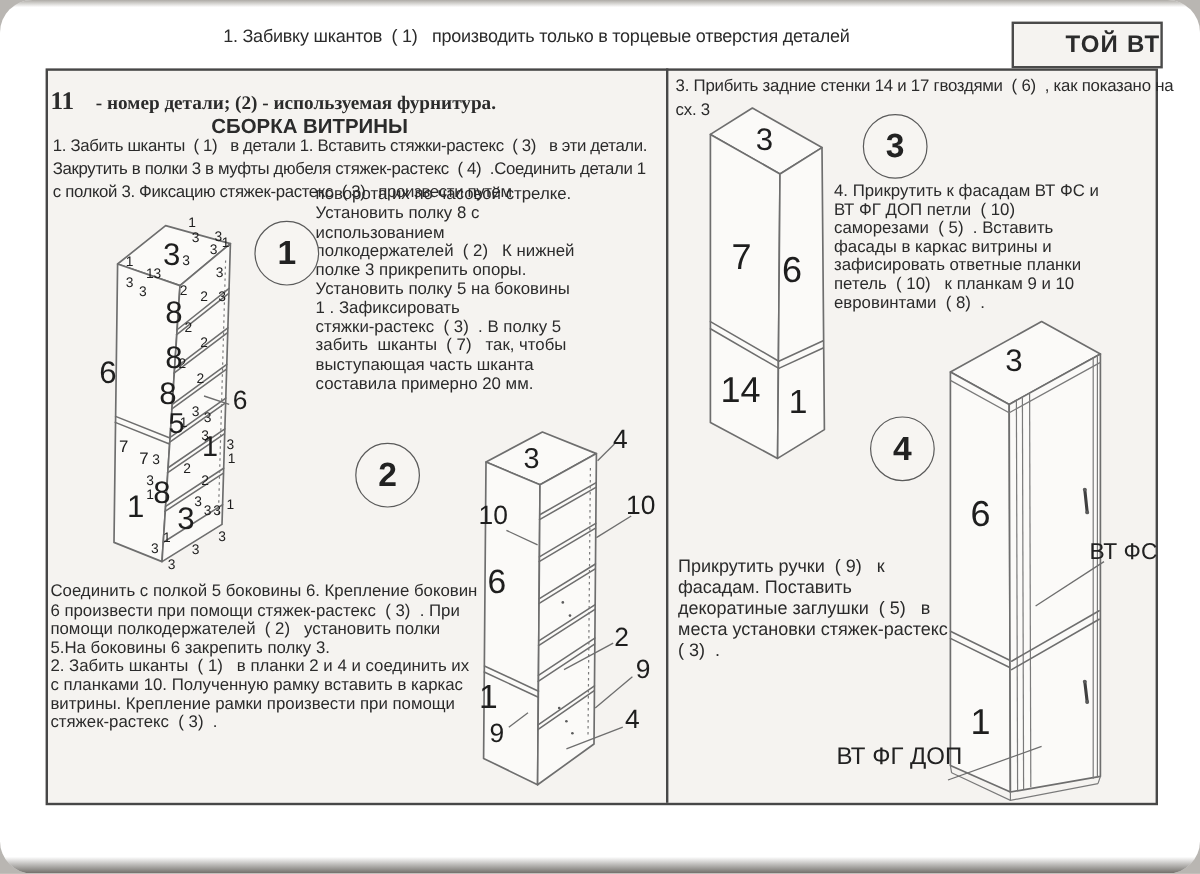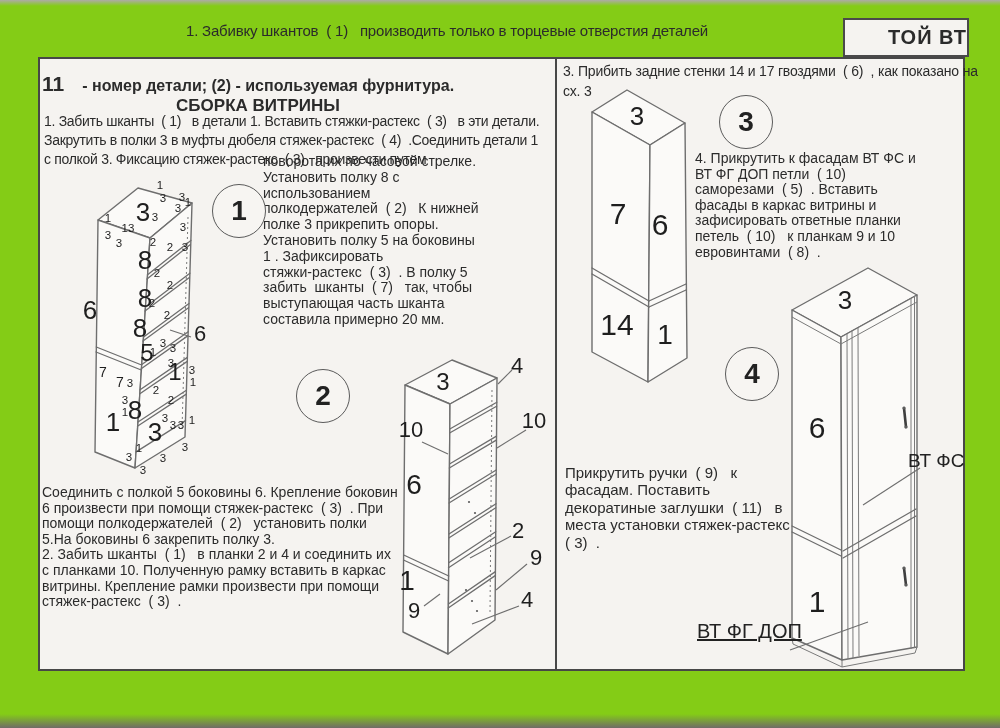--- a/index.html
+++ b/index.html
@@ -1,40 +1,41 @@
 <!DOCTYPE html>
 <html><head>
 <meta charset="utf-8">
 <style>
   html,body { margin:0; padding:0; background:#b9b6b2; }
   .scan {
     position:relative; width:1000px; height:728px; overflow:hidden;
-    background:#84cc16;
+    background:#ffffff;
     font-family:"Liberation Sans", sans-serif;
     color:#2b2b2b;
+    border-radius:27px;
   }
   .shadow-top { position:absolute; left:0; right:0; top:0; height:6px;
     background:linear-gradient(to bottom,#aeaba6,rgba(174,171,166,0)); }
   .shadow-bottom { position:absolute; left:0; right:0; bottom:0; height:14px;
     background:linear-gradient(to bottom,rgba(119,116,111,0),#6f6c67); }
   .abs { position:absolute; }
   .pre { white-space:pre-wrap; }
 
   .header-note { left:186px; top:22px; font-size:15px; letter-spacing:-0.2px; }
   .brand-box { left:843px; top:18px; width:122px; height:35px;
     border:2px solid #4a4a4a; background:#f5f3f0;
     display:flex; align-items:center; justify-content:flex-end;
     font-size:20px; font-weight:bold; letter-spacing:1px; }
 
   .main-frame { left:38px; top:57px; width:923px; height:610px;
     border:2px solid #474747; background:#f5f3f0; }
   .v-divider { left:555px; top:57px; width:2px; height:612px; background:#474747; }
 
   .legend-title { left:55px; top:60px; font-size:16px; font-weight:bold; }
-  .legend-row { left:42px; top:72px; display:flex; align-items:baseline; }
+  .legend-row { left:42px; top:72px; display:flex; align-items:baseline;font-family:Liberation Serif, serif; }
   .legend-symbol { font-size:21px; font-weight:bold; }
   .legend-rest { font-size:16px; font-weight:bold; margin-left:18px; }
   .assembly-title { left:38px; top:96px; width:440px; text-align:center;
     font-size:17px; font-weight:bold; }
 
   .step1a { left:44px; top:112px; font-size:14px; line-height:19px; letter-spacing:-0.3px; }
   .step1b { left:263px; top:154px; font-size:14px; line-height:15.8px; }
   .stepbottom { left:42px; top:485px; font-size:14px; line-height:15.6px; }
   .step3 { left:563px; top:61px; font-size:14px; line-height:20px; letter-spacing:-0.2px; }
   .step4 { left:695px; top:151px; font-size:14px; line-height:15.6px; }
@@ -43,21 +44,21 @@
   .scheme-circle { width:52px; height:52px; border:1.7px solid #5a5a5a; border-radius:50%;
     background:#f7f5f2; display:flex; align-items:center; justify-content:center;
     font-size:28px; font-weight:bold; color:#222; }
   .circle1 { left:212px; top:184px; }
   .circle2 { left:296px; top:369px; }
   .circle3 { left:719px; top:95px; }
   .circle4 { left:725px; top:347px; }
 
   .facade-label { font-size:19px; color:#222; }
   .vt-fs { left:908px; top:450px; }
-  .vt-fg-dop { left:697px; top:620px; font-size:20px;text-decoration:underline; }
+  .vt-fg-dop { left:697px; top:620px; font-size:20px; }
 
   svg.figure { position:absolute; overflow:visible; }
   .face { fill:#fbfaf8; stroke:#6e6e6e; stroke-width:1.4; stroke-linejoin:round; }
   .ln { fill:none; stroke:#6e6e6e; stroke-width:1.3; stroke-linecap:round; stroke-linejoin:round; }
   .thin { fill:none; stroke:#7a7a7a; stroke-width:1; }
   .dash { fill:none; stroke:#7a7a7a; stroke-width:1; stroke-dasharray:2,3; }
   .ldr { fill:none; stroke:#6e6e6e; stroke-width:1.1; }
   .handle { stroke:#3f3f3f; stroke-width:2.6; stroke-linecap:round; }
   .dot { fill:#5c5c5c; }
   .fig-num { font-family:"Liberation Sans",sans-serif; fill:#1e1e1e; }
@@ -268,20 +269,20 @@
       <circle class="dot" cx="126" cy="325" r="1.6"></circle>
     <path class="ldr" d="M140,208 L83,245"></path>
     <path class="ldr" d="M10,390 L88,362"></path>
   <text x="65" y="49" font-size="26" text-anchor="middle" class="fig-num">3</text>
       <text x="37" y="178" font-size="30" text-anchor="middle" class="fig-num">6</text>
       <text x="37" y="352" font-size="30" text-anchor="middle" class="fig-num">1</text>
     </svg>
 
   <div class="abs step5 pre">Прикрутить ручки  ( 9)   к
 фасадам. Поставить
-декоратиные заглушки  ( 11)   в
+декоратиные заглушки  ( 5)   в
 места установки стяжек-растекс
 ( 3)  .</div>
   <div class="abs facade-label vt-fs">ВТ ФС</div>
   <div class="abs facade-label vt-fg-dop">ВТ ФГ ДОП</div>
 
   <div class="shadow-bottom abs"></div>
 </div>
 
 </body></html>

